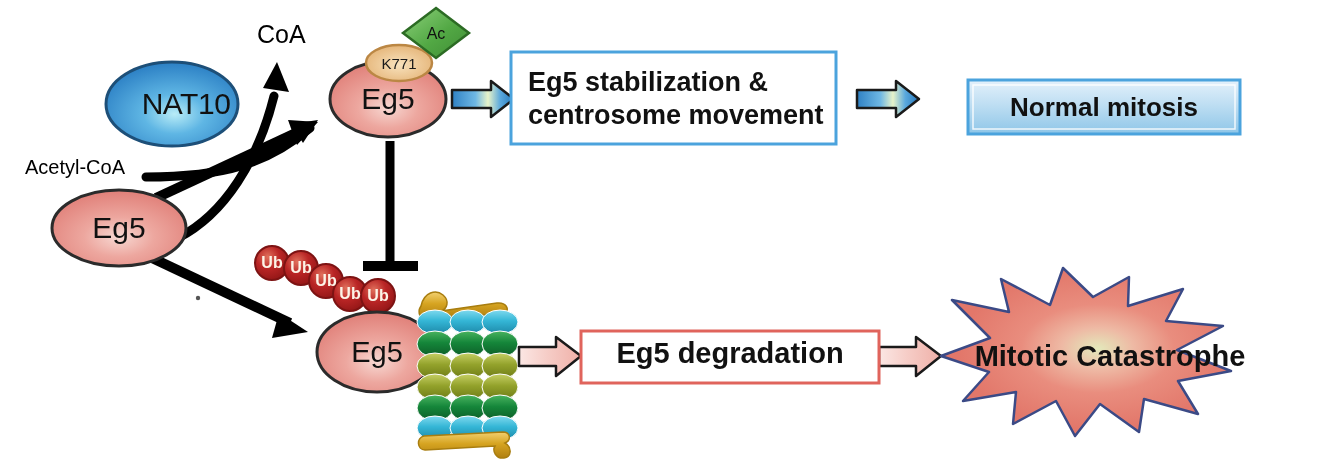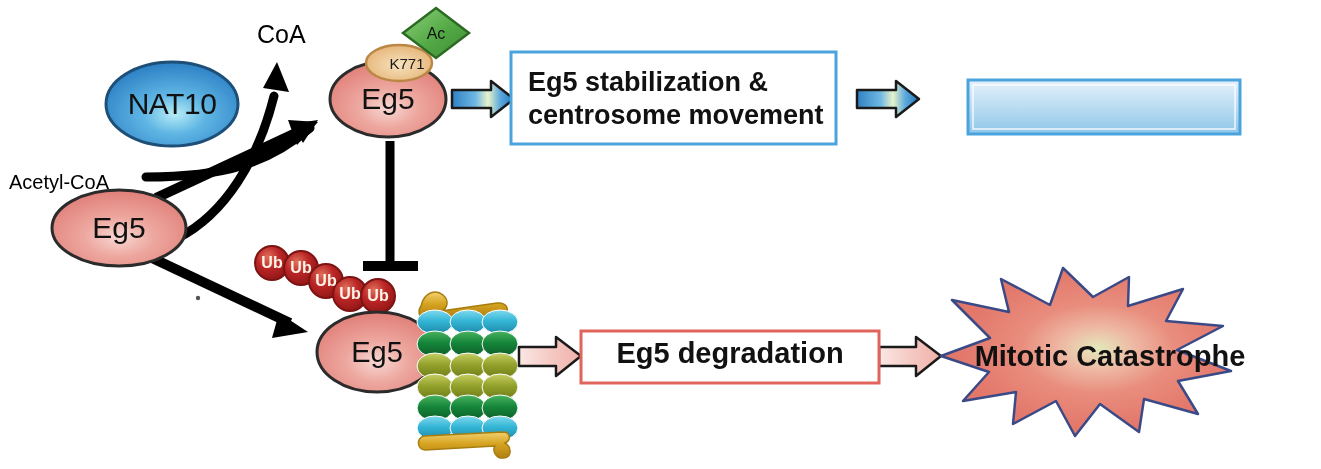--- a/index.html
+++ b/index.html
@@ -38,21 +38,21 @@
     justify-content: center;
     font-family: "Liberation Sans", sans-serif;
     font-weight: normal;
     color: #111111;
     white-space: nowrap;
     pointer-events: none;
   }
   .t-nat10   { font-size: 30px; letter-spacing: -0.5px; }
   .t-eg5     { font-size: 30px; }
   .t-eg5-sm  { font-size: 29px; }
-  .t-k771    { font-size: 15px; color: #1a1a1a; margin-left: 8px; }
+  .t-k771    { font-size: 15px; color: #1a1a1a; }
   .t-ac      { font-size: 16px; color: #111111; }
   .t-ub      { font-size: 16px; color: #fdf4e8; font-weight: bold; text-align: center; }
   .t-coa     { font-size: 25px; }
   .t-acoa    { font-size: 20px; }
   .t-box-big { font-size: 27px; line-height: 1.22; text-align: left; }
   .t-box-norm{ font-size: 26px; }
   .t-box-deg { font-size: 29px; }
   .t-burst   { font-size: 29px; }
 
   .boxlabel {
@@ -267,45 +267,46 @@
     <g>
       <polygon points="
           941,356  990,338  952,300  1009,312  1001,279  1050,305
           1063,268  1093,297  1129,277  1128,306  1183,289  1166,321
           1223,326  1177,350  1231,371  1178,381  1198,414  1144,399
           1139,432  1100,404  1075,436  1056,401  1013,424  1016,392
           963,401  989,372" fill="url(#gBurst)" stroke="#3b4a86" stroke-width="2.5" stroke-linejoin="round"></polygon>
     </g>
   </svg>
 
-  <div class="node-text t-nat10" style="left:106px; top:86px; width:132px; height:36px;">NAT10</div>
+  <div class="node-text t-nat10" style="left:106px; top:86px; width:132px; height:36px;padding-left:14px;">NAT10</div>
 
   <div class="node-text t-eg5" style="left:53px; top:210px; width:132px; height:36px;">Eg5</div>
 
   <div class="node-text t-eg5" style="left:322px; top:81px; width:132px; height:36px;">Eg5</div>
 
   <div class="node-text t-eg5-sm" style="left:311px; top:334px; width:132px; height:36px;">Eg5</div>
 
   <div class="node-text t-k771" style="left:369px; top:55px; width:60px; height:16px;">K771</div>
 
   <div class="node-text t-ac" style="left:416px; top:25px; width:40px; height:18px;">Ac</div>
 
   <div class="node-text t-ub" style="left:258px; top:256px; width:28px; height:14px;">Ub</div>
   <div class="node-text t-ub" style="left:287px; top:261px; width:28px; height:14px;">Ub</div>
   <div class="node-text t-ub" style="left:312px; top:274px; width:28px; height:14px;">Ub</div>
   <div class="node-text t-ub" style="left:336px; top:287px; width:28px; height:14px;">Ub</div>
   <div class="node-text t-ub" style="left:364px; top:289px; width:28px; height:14px;">Ub</div>
 
   <div class="lbl t-coa" style="left:257px; top:22px;">CoA</div>
 
-  <div class="lbl t-acoa" style="left:9px; top:157px;margin-top:15px;">Acetyl-CoA</div>
+  <div class="lbl t-acoa" style="left:25px; top:157px;">Acetyl-CoA</div>
 
   <div class="boxlabel t-box-big" style="left:528px; top:60px; width:300px; height:78px; display:block; padding-top:6px;">
     <div>Eg5 stabilization &amp;</div>
     <div>centrosome movement</div>
   </div>
 
+  <div class="boxlabel t-box-norm" style="left:968px; top:80px; width:272px; height:54px; justify-content:center;">Normal mitosis</div>
 
   <div class="boxlabel t-box-deg" style="left:581px; top:331px; width:298px; height:44px; justify-content:center;">Eg5 degradation</div>
 
   <div class="boxlabel t-burst" style="left:960px; top:336px; width:300px; height:40px; justify-content:center;">Mitotic Catastrophe</div>
 
 </div>
 
 </body></html>

